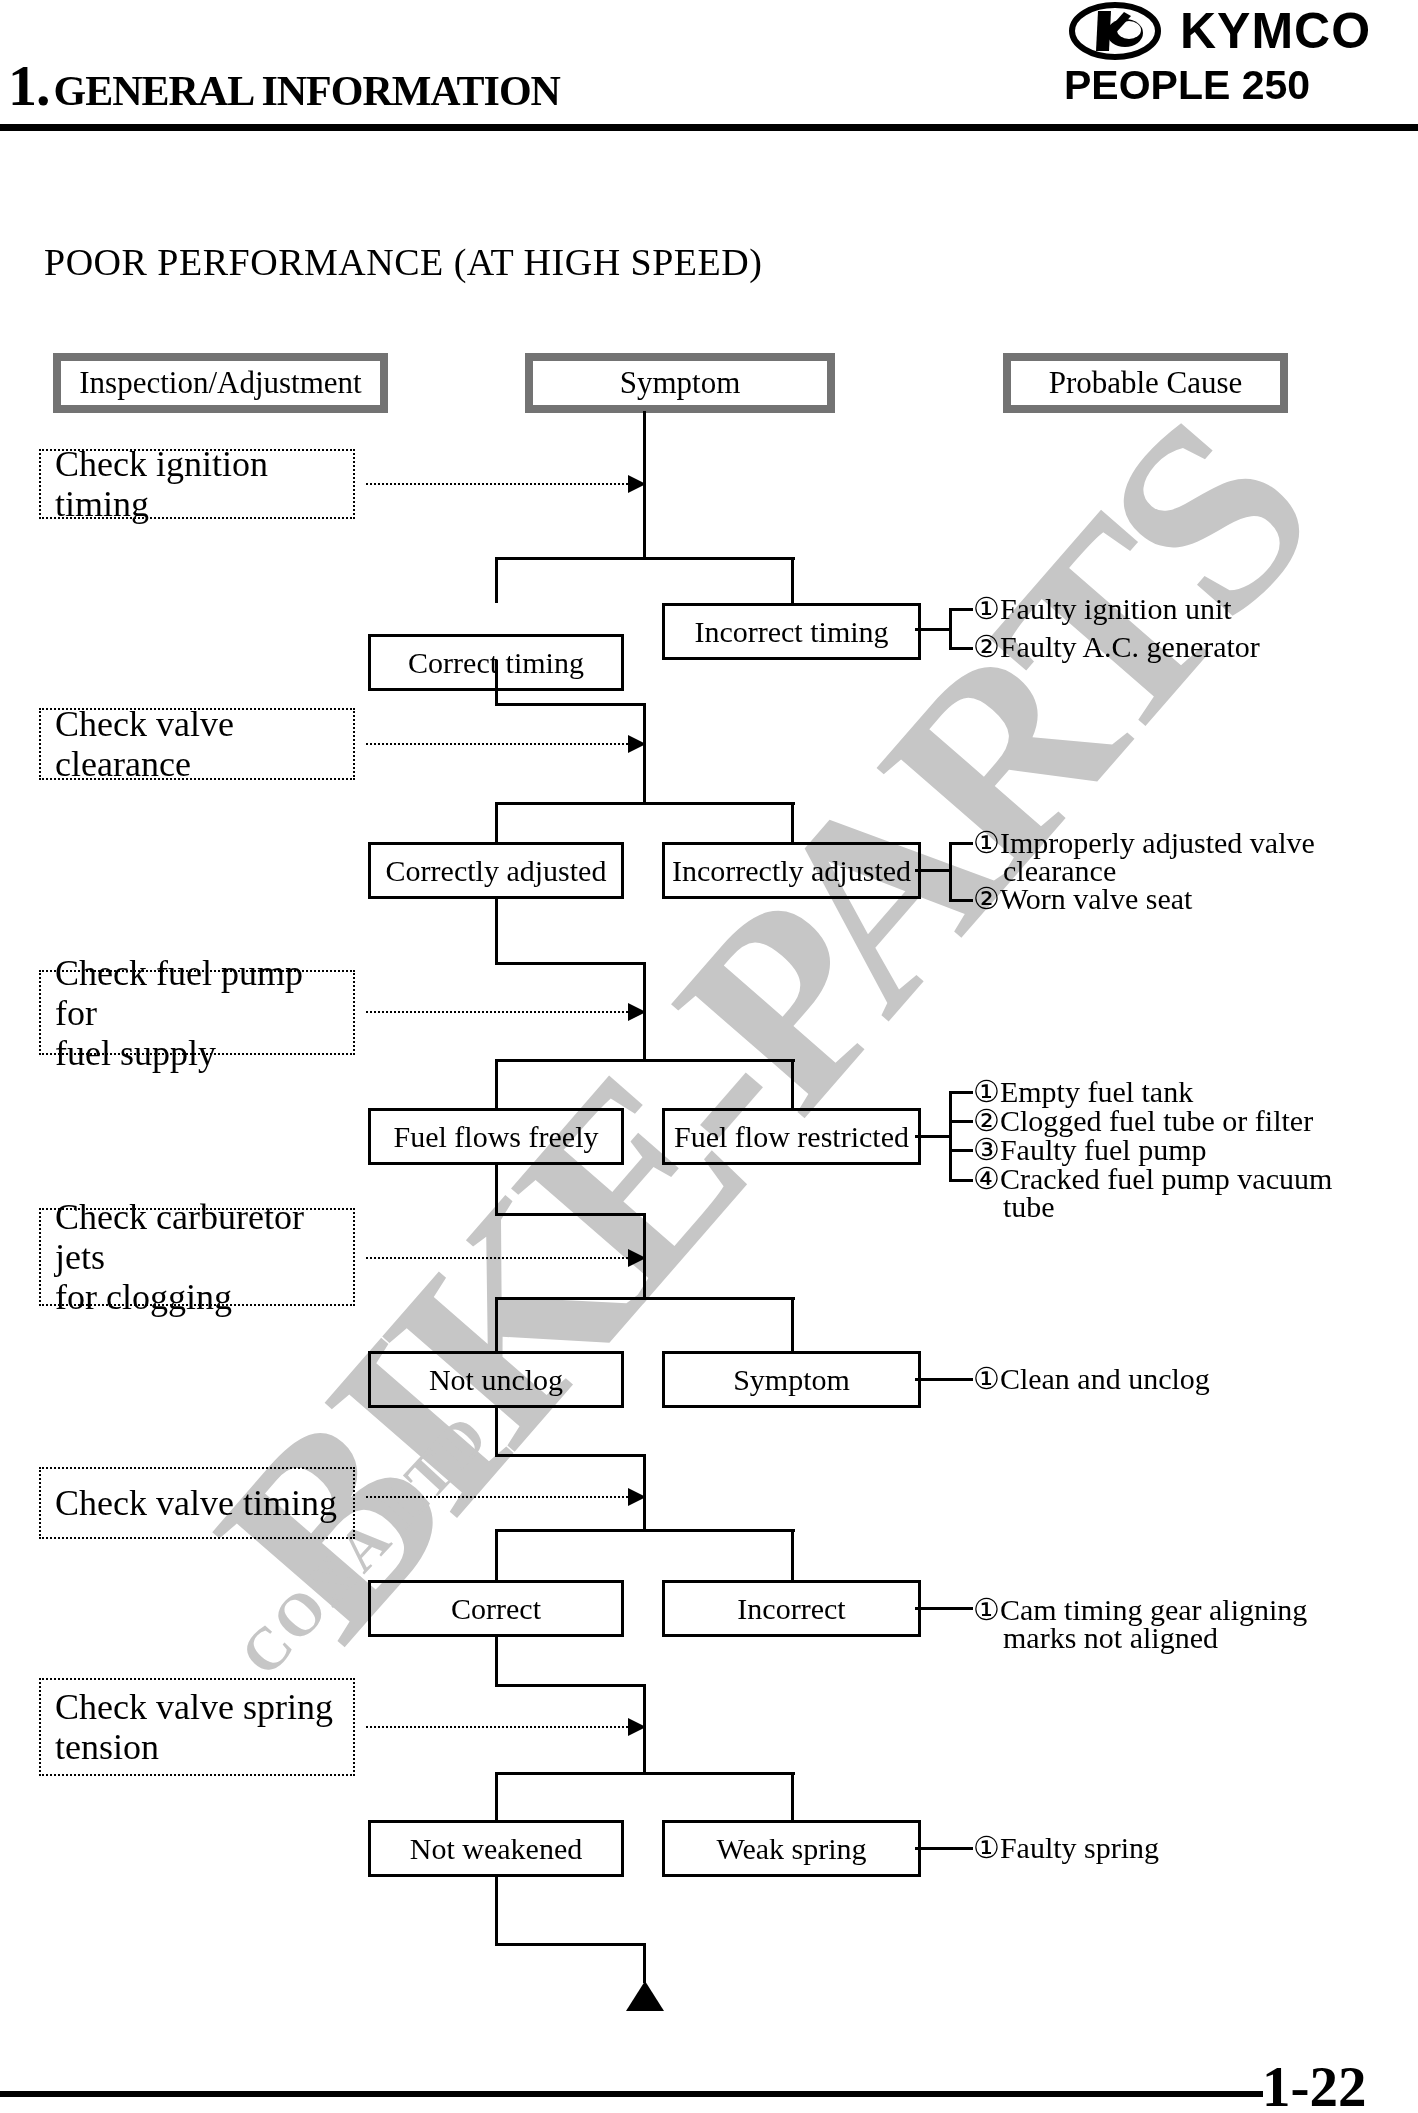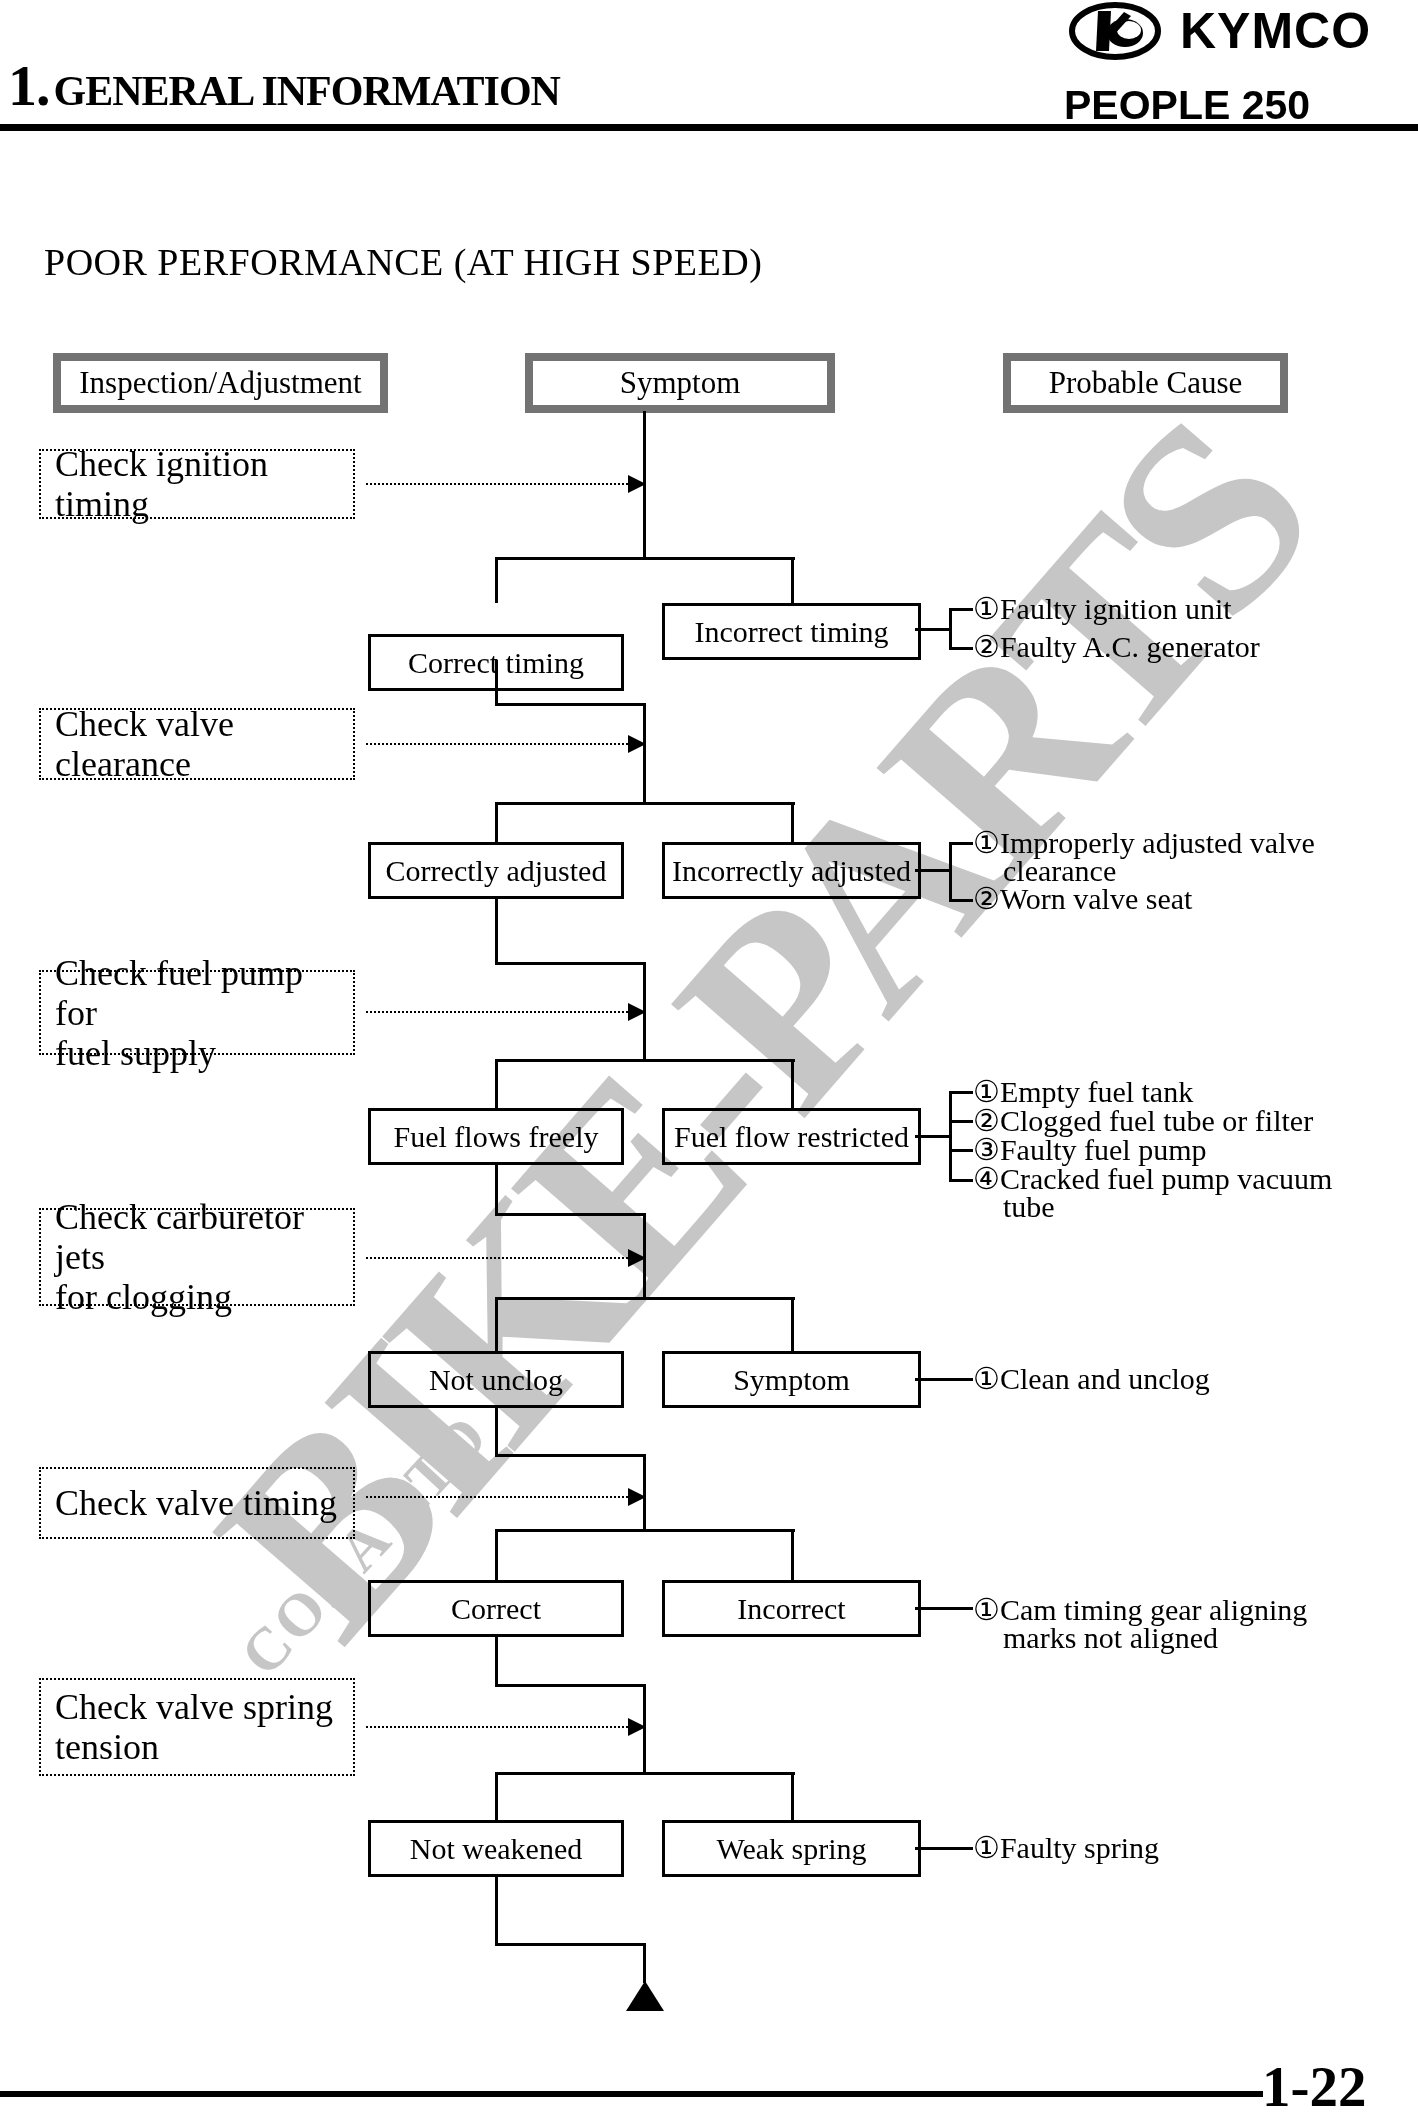--- a/index.html
+++ b/index.html
@@ -29,21 +29,21 @@
          border-bottom:9px solid transparent;border-left:18px solid #000;z-index:2;}
   .cause{position:absolute;left:973px;height:40px;font-size:30px;line-height:40px;white-space:nowrap;z-index:2;}
   .cont{left:1003px;}
   
   .chapter{position:absolute;left:8px;top:52px;white-space:nowrap;z-index:2;}
   .chapter .num{font-size:58px;font-weight:bold;letter-spacing:-1px;}
   .chapter .txt{font-size:42px;font-weight:bold;letter-spacing:-1px;}
   .toprule{position:absolute;left:0;top:124px;width:1418px;height:7px;background:#000;z-index:2;}
   .brand{position:absolute;left:1180px;top:2px;font-family:"Liberation Sans",sans-serif;
          font-size:50px;font-weight:bold;letter-spacing:1px;z-index:2;}
-  .model{position:absolute;left:1064px;top:82px;font-family:"Liberation Sans",sans-serif;
+  .model{position:absolute;left:1064px;top:62px;font-family:"Liberation Sans",sans-serif;
          font-size:41px;font-weight:bold;z-index:2;}
   .logo{position:absolute;left:1068px;top:2px;z-index:2;}
   .sectitle{position:absolute;left:44px;top:224px;font-size:38px;font-weight:normal;letter-spacing:0.5px;z-index:2;margin-top:16px;}
   .tri{position:absolute;left:626px;top:1981px;width:0;height:0;border-left:19px solid transparent;
        border-right:19px solid transparent;border-bottom:30px solid #000;z-index:2;}
   .botrule{position:absolute;left:0;top:2091px;width:1263px;height:6px;background:#000;z-index:2;}
   .pagenum{position:absolute;left:1262px;top:2054px;font-size:57px;font-weight:bold;z-index:2;}
 </style>
 </head>
 <body>

